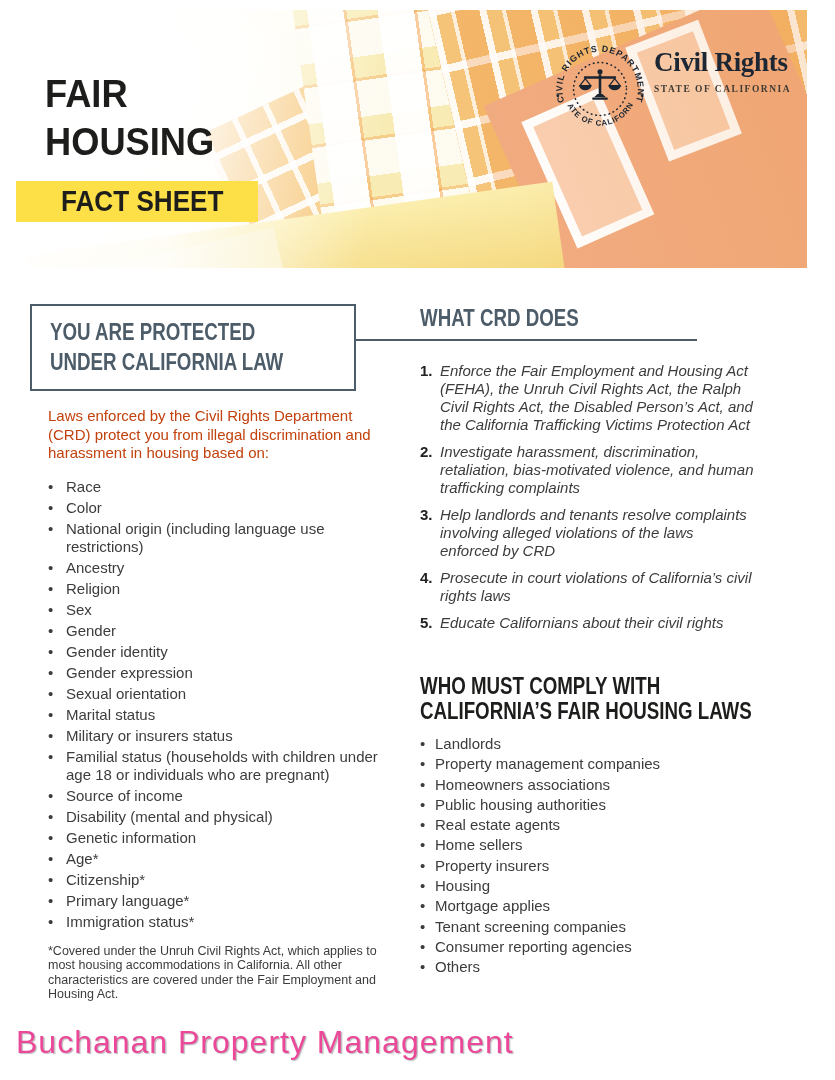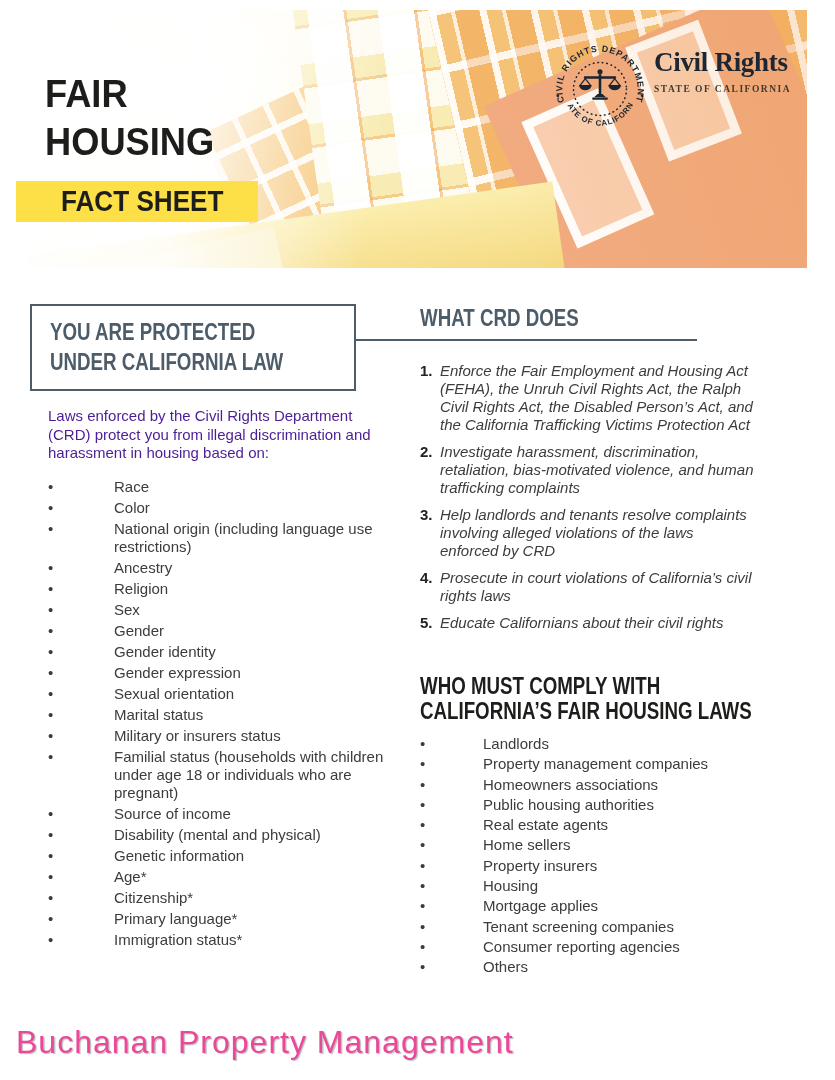--- a/index.html
+++ b/index.html
@@ -50,25 +50,25 @@
   .wordmark{position:absolute;left:654px;top:48px;color:#1c2733;font-family:Liberation Serif, serif;}
   .wm-line{font-size:27px;line-height:29px;font-weight:700;letter-spacing:-.3px;}
   .wm-tag{margin-top:7px;font-size:9.5px;font-weight:700;letter-spacing:1.5px;color:#3f3a33;}
 
   
   .pbox{position:absolute;left:30px;top:292px;width:322px;height:83px;border:2px solid #4d5c69;background:#fff;margin-top:12px;}
   .pbox-title{margin:11px 0 0 18px;font-weight:700;font-size:24px;line-height:30px;color:#4d5c69;
               transform:scaleX(.78);transform-origin:left top;white-space:nowrap;}
   .rule{position:absolute;left:356px;top:339px;width:341px;height:2px;background:#4d5c69;}
   .left-col{position:absolute;left:48px;top:407px;width:347px;}
-  .intro{margin:0 0 15px 0;font-size:15px;line-height:18.5px;color:#4c1d95;}
+  .intro{margin:0 0 15px 0;font-size:15px;line-height:18.5px;color:#c2410c;}
   .blist{list-style:none;margin:0;padding:0;}
   .b-item{display:flex;margin:0 0 3px 0;font-size:15px;line-height:18px;color:#3c3c3c;}
   .dot{width:18px;flex:0 0 18px;}
-  .btxt{flex:1;margin-left:48px;}
+  .btxt{flex:1;}
   .footnote{margin:13px 0 0 0;width:338px;font-size:12.5px;line-height:14.5px;color:#3c3c3c;}
 
   
   .right-col{position:absolute;left:420px;top:306px;width:334px;}
   .h-slate{display:inline-block;margin:0;font-weight:700;font-size:24px;line-height:24px;color:#4d5c69;
            transform:scaleX(.78);transform-origin:left top;white-space:nowrap;}
   .nlist{list-style:none;margin:32px 0 0 0;padding:0;}
   .n-item{display:flex;margin:0 0 9px 0;font-size:15px;line-height:18px;color:#3c3c3c;}
   .num{width:20px;flex:0 0 20px;font-weight:700;color:#222222;}
   .ntxt{flex:1;font-style:italic;}
@@ -245,20 +245,21 @@
         <li class="b-item">
           <span class="dot">•</span>
           <span class="btxt">Primary language*</span>
         </li>
 
         <li class="b-item">
           <span class="dot">•</span>
           <span class="btxt">Immigration status*</span>
         </li>
       </ul>
+    <p class="footnote">*Covered under the Unruh Civil Rights Act, which applies to most housing accommodations in California. All other characteristics are covered under the Fair Employment and Housing Act.</p>
   </div>
 
   <div class="right-col">
     <h2 class="h-slate">WHAT CRD DOES</h2>
     <ol class="nlist">
 
         <li class="n-item">
           <span class="num">1.</span>
           <span class="ntxt">Enforce the Fair Employment and Housing Act (FEHA), the Unruh Civil Rights Act, the Ralph Civil Rights Act, the Disabled Person’s Act, and the California Trafficking Victims Protection Act</span>
         </li>

